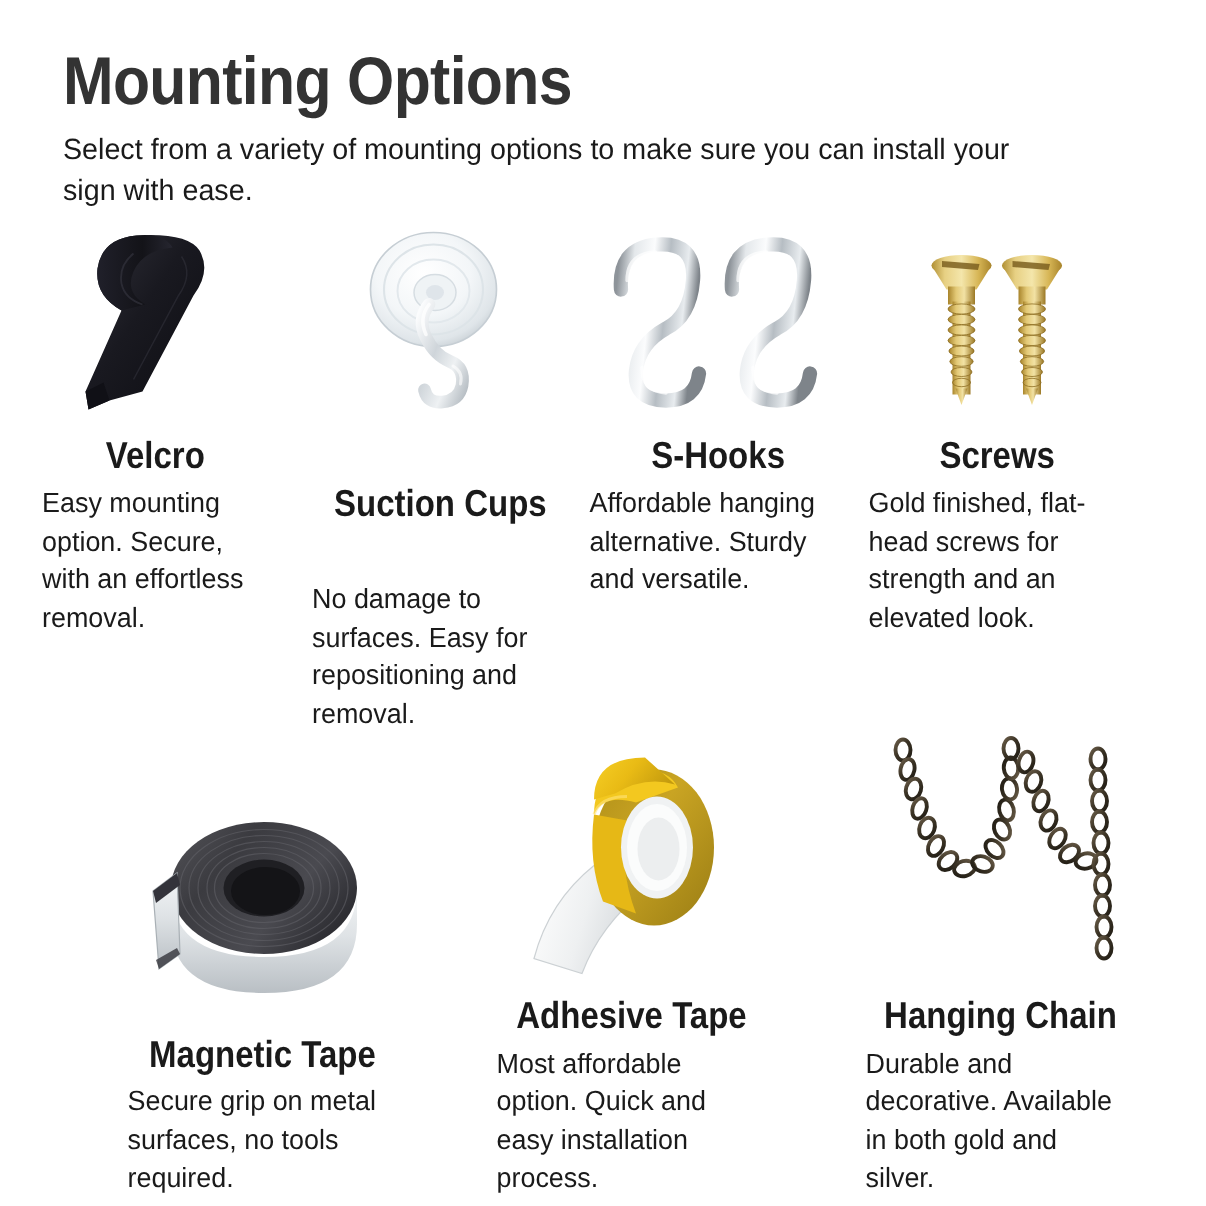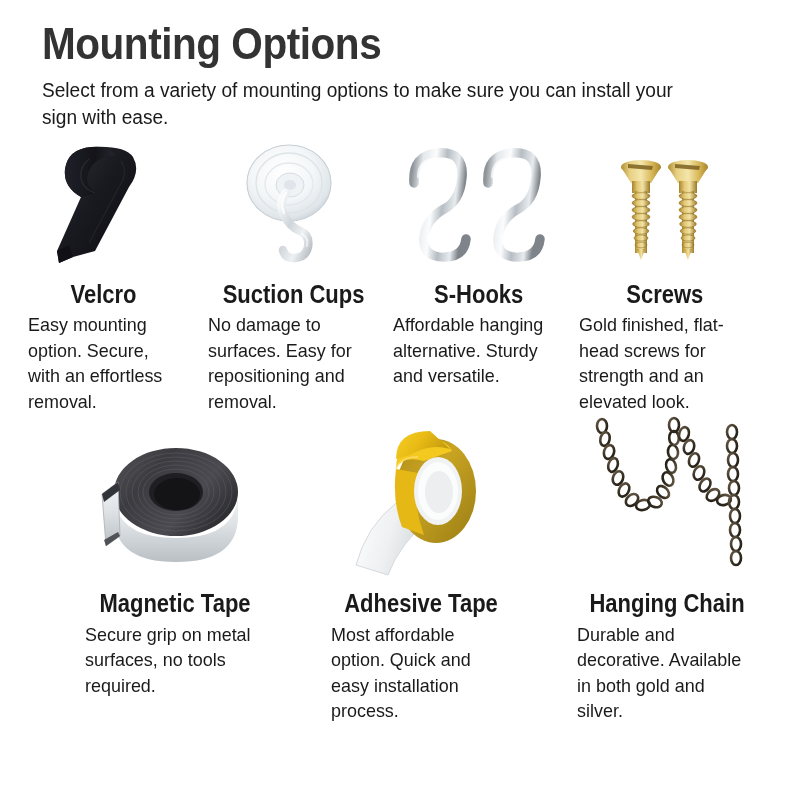--- a/index.html
+++ b/index.html
@@ -5,21 +5,21 @@
   * { margin:0; padding:0; box-sizing:border-box; }
   html,body { width:804px; height:804px; }
   body {
     background:#ffffff;
     font-family:"Liberation Sans", sans-serif;
     color:#1a1a1a;
     overflow:hidden;
   }
   .page { position:relative; width:804px; height:804px; }
 
-  .header { padding:20px 42px 0 42px; }
+  .header { padding:30px 42px 0 42px; }
   .title {
     font-size:45px;
     font-weight:bold;
     color:#333333;
     letter-spacing:-0.5px;
     line-height:1.08;
     transform:scaleX(0.9);
     transform-origin:left center;
     white-space:nowrap;
   }
@@ -65,24 +65,24 @@
     text-align:left;
     margin-top:4px;
     transform:scaleX(0.97);
     transform-origin:left top;
   }
   .r1desc { width:152px; }
   .r1desc.w-wide { width:172px; }
   .r2desc { width:180px; }
 
   .offset-r1c1 { padding-left:8px; }
-  .offset-r1c2 { padding-left:2px; }
+  .offset-r1c2 { padding-left:2px;gap:32px; }
   .offset-r1c3 { padding-left:0px; }
   .offset-r1c4 { padding-left:0px; }
-  .row2 { padding-left:52px; }
+  .row2 { padding-left:52px;align-items:flex-end; }
   .r2center { width:100%; }
 </style>
 </head>
 <body>
 
 <div class="page">
 
   <div class="header">
     <div class="title">Mounting Options</div>
     <div class="subtitle">Select from a variety of mounting options to make sure you can install your sign with ease.</div>

